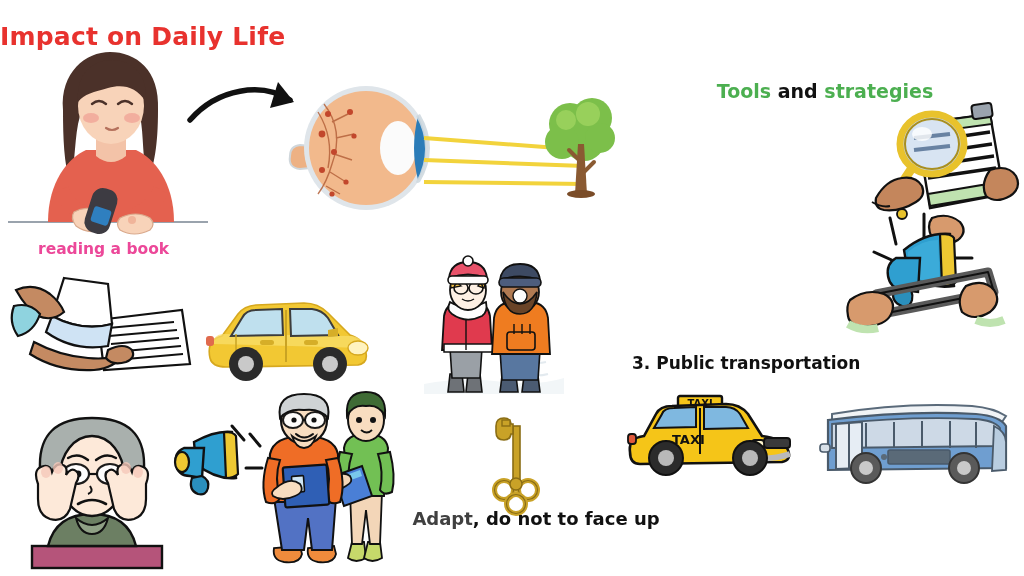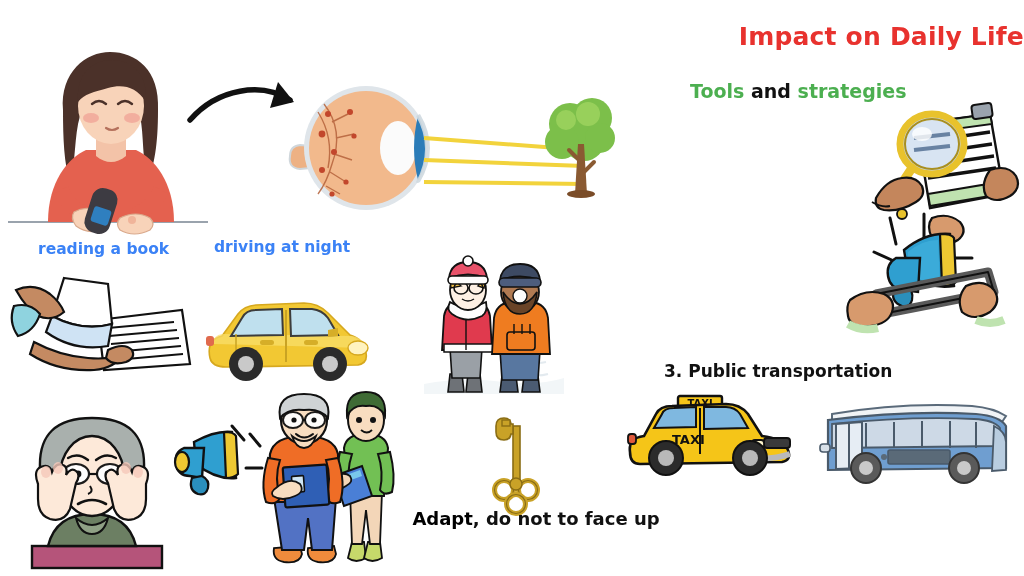--- a/index.html
+++ b/index.html
@@ -6,47 +6,47 @@
   html,body { background:#ffffff; }
   body {
     width:1024px; height:576px; position:relative; overflow:hidden;
     font-family:"DejaVu Sans", sans-serif; background:#ffffff;
   }
   .stage { position:absolute; inset:0; }
   .abs { position:absolute; }
 
   
   #title {
-    left:0; right:0; top:22px; text-align:right;
+    left:0; right:0; top:22px; text-align:left;
     font-family:"DejaVu Sans", sans-serif;
     font-size:25px; font-weight:bold; color:#e8322e; letter-spacing:.2px;
   }
   #tools-heading {
-    left:690px; top:80px; width:270px; text-align:left;
+    left:690px; top:80px; width:270px; text-align:center;
     font-size:19px; font-weight:bold; color:#111;
   }
   #tools-heading .g { color:#4caf50; }
   .tool-item {
     font-size:17px; font-weight:bold; color:#111; line-height:1.35;
   }
   #tool-1 { left:640px; top:148px; width:230px; }
   #tool-1 .l2 { display:block; padding-left:22px; }
   #tool-2 { left:640px; top:260px; width:230px; }
-  #tool-3 { left:632px; top:360px; width:270px;margin-left:32px; }
-
-  .caption { font-size:15.5px; font-weight:bold; color:#3b82f6; }
+  #tool-3 { left:632px; top:352px; width:270px; }
+
+  .caption { font-size:15.5px; font-weight:bold; color:#ec4899; }
   #cap-1 { left:38px;  top:240px; }
   #cap-2 { left:214px; top:238px; }
   #cap-3 { left:386px; top:238px; }
 
   #tagline {
     left:386px; top:508px; width:300px; text-align:center;
     font-size:18px; font-weight:bold; color:#111;
   }
-  #tagline .g { color:#000000; }
+  #tagline .g { color:#404040; }
 
   svg { display:block; overflow:visible; }
 </style>
 </head>
 <body>
 
 <div class="stage">
 
   <div class="abs" id="title">Impact on Daily Life</div>
 
@@ -149,21 +149,20 @@
         <circle cx="48" cy="26" r="12"></circle>
         <circle cx="26" cy="32" r="10"></circle>
       </g>
       <path d="M38 56 l6 0 l3 50 l-12 0 Z" fill="#8a5a32"></path>
       <path d="M41 74 l-12 -12 M42 86 l12 -12" stroke="#8a5a32" stroke-width="4" fill="none" stroke-linecap="round"></path>
       <ellipse cx="41" cy="106" rx="14" ry="4" fill="#7a4c28"></ellipse>
     </svg>
   </div>
 
   <div class="abs caption" id="cap-1">reading a book</div>
-  <div class="abs caption" id="cap-2">driving at night</div>
 
   <div class="abs" style="left:12px; top:266px;">
     <svg width="180" height="110" viewBox="0 0 180 110">
 
       <path d="M86 54 L170 44 L178 98 L92 104 Z" fill="#fff" stroke="#111" stroke-width="2.2"></path>
       <g stroke="#111" stroke-width="2">
         <line x1="96" y1="62" x2="162" y2="56"></line>
         <line x1="97" y1="70" x2="165" y2="64"></line>
         <line x1="99" y1="78" x2="167" y2="72"></line>
         <line x1="101" y1="86" x2="169" y2="80"></line>

